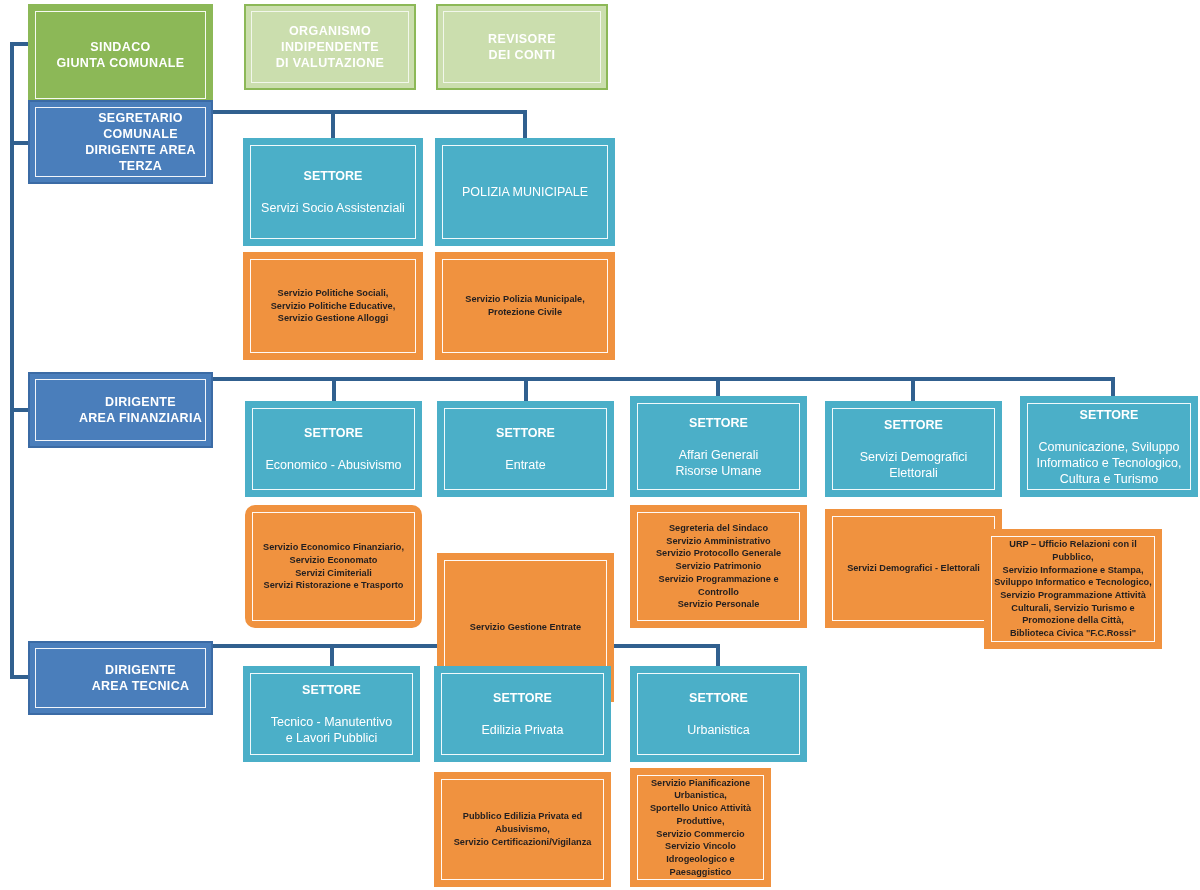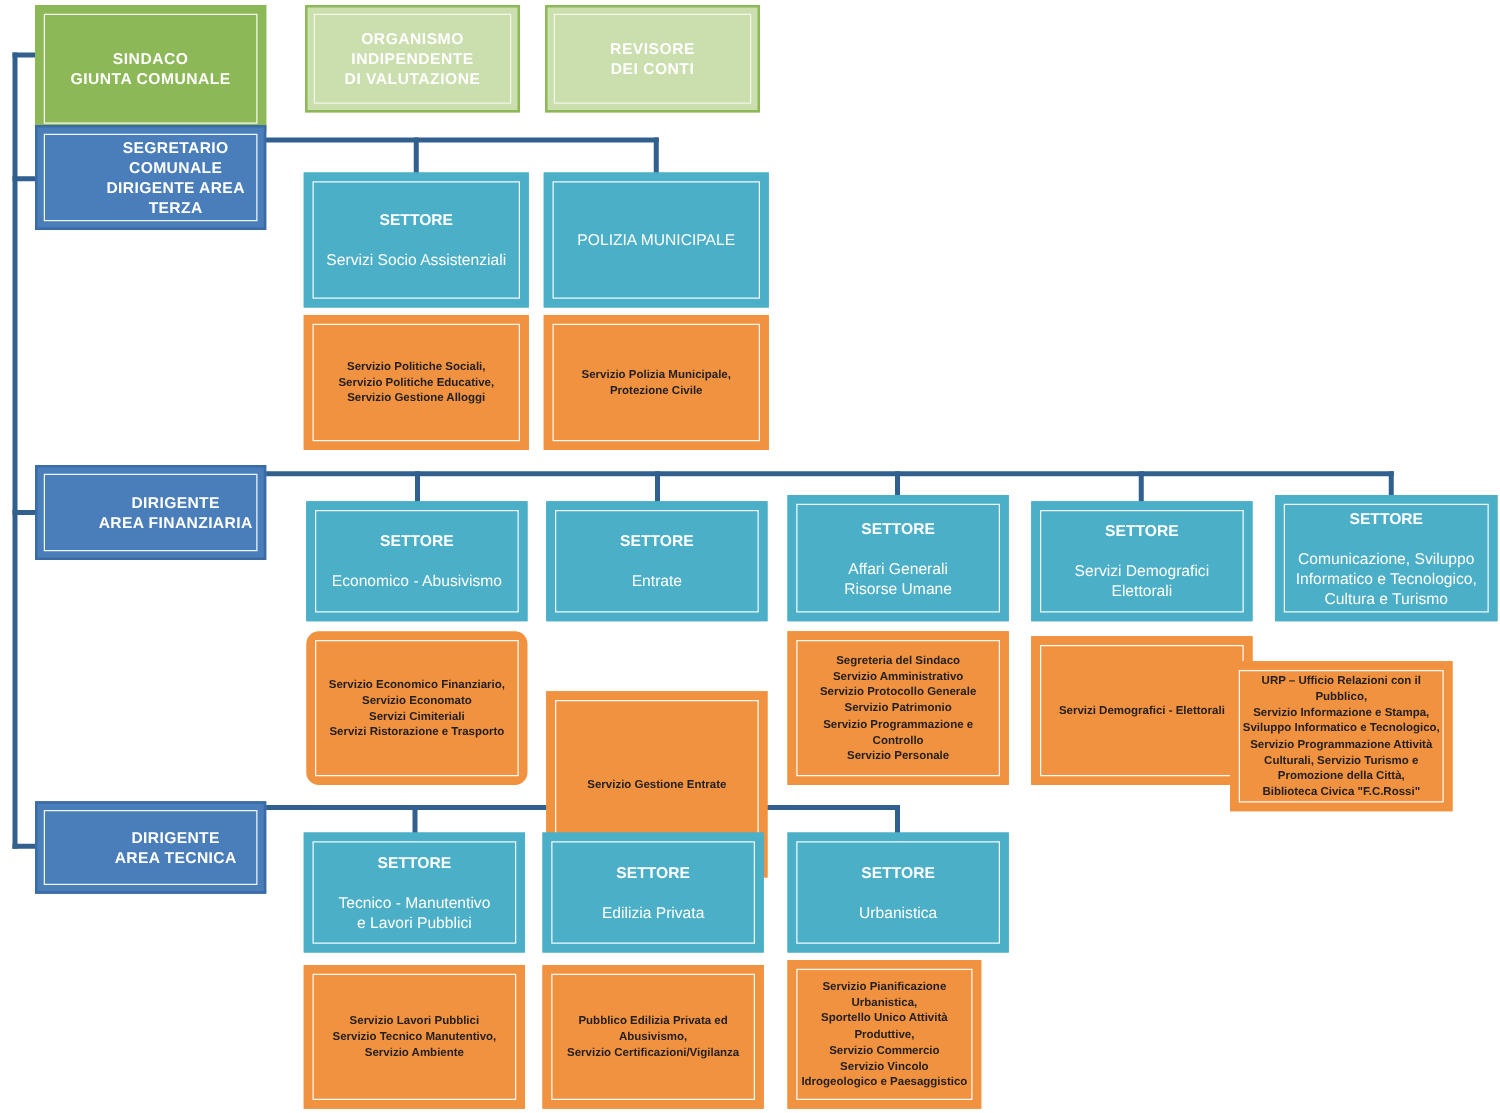--- a/index.html
+++ b/index.html
@@ -264,26 +264,20 @@
   </div>
 
   <div class="node teal" style="left:243px;top:666px;width:177px;height:96px;">
     <span class="inner"></span>
     <span class="txt">
       <span class="title">SETTORE</span>
       <span class="sub">Tecnico -  Manutentivo
 e Lavori Pubblici</span>
     </span>
   </div>
-  <div class="node orange" style="left:243px;top:772px;width:177px;height:115px;">
-    <span class="inner"></span>
-    <span class="txt">Servizio Lavori Pubblici
-Servizio Tecnico Manutentivo,
-Servizio Ambiente</span>
-  </div>
 
   <div class="node teal" style="left:434px;top:666px;width:177px;height:96px;">
     <span class="inner"></span>
     <span class="txt">
       <span class="title">SETTORE</span>
       <span class="sub">Edilizia Privata</span>
     </span>
   </div>
   <div class="node orange" style="left:434px;top:772px;width:177px;height:115px;">
     <span class="inner"></span>
@@ -291,21 +285,21 @@
 Servizio Certificazioni/Vigilanza</span>
   </div>
 
   <div class="node teal" style="left:630px;top:666px;width:177px;height:96px;">
     <span class="inner"></span>
     <span class="txt">
       <span class="title">SETTORE</span>
       <span class="sub">Urbanistica</span>
     </span>
   </div>
-  <div class="node orange" style="left:630px;top:768px;width:155px;height:119px;">
+  <div class="node orange" style="left:630px;top:768px;width:141px;height:119px;">
     <span class="inner"></span>
     <span class="txt">Servizio Pianificazione Urbanistica,
 Sportello Unico Attività Produttive,
 Servizio Commercio
 Servizio Vincolo
 Idrogeologico e Paesaggistico</span>
   </div>
 
 </div>
 

